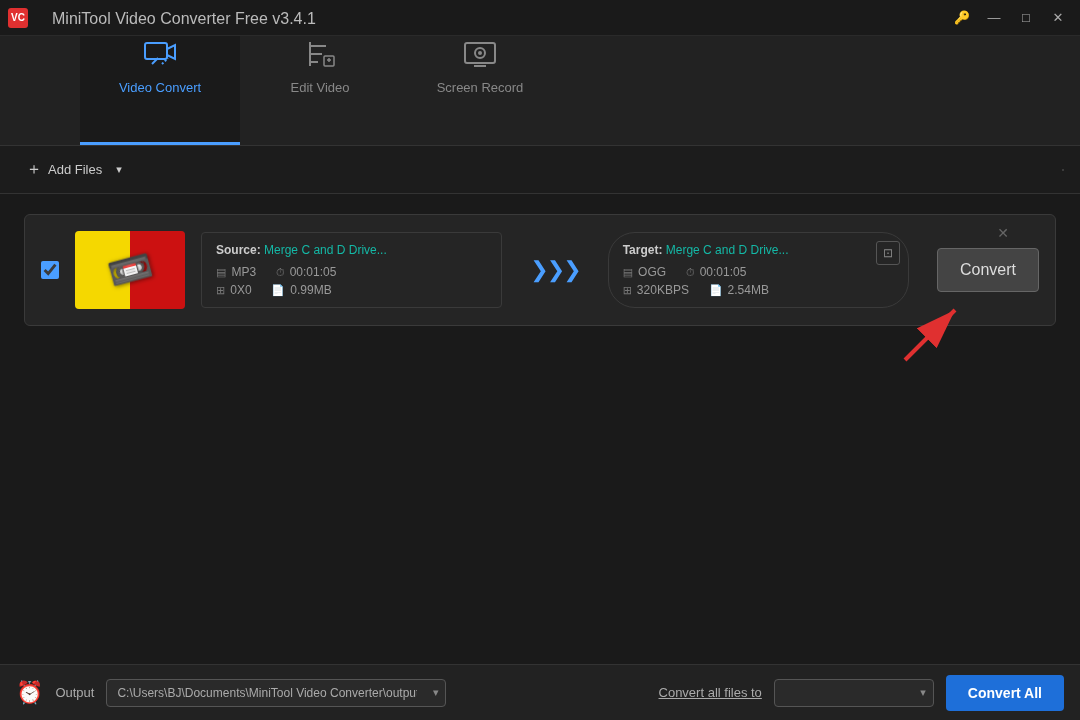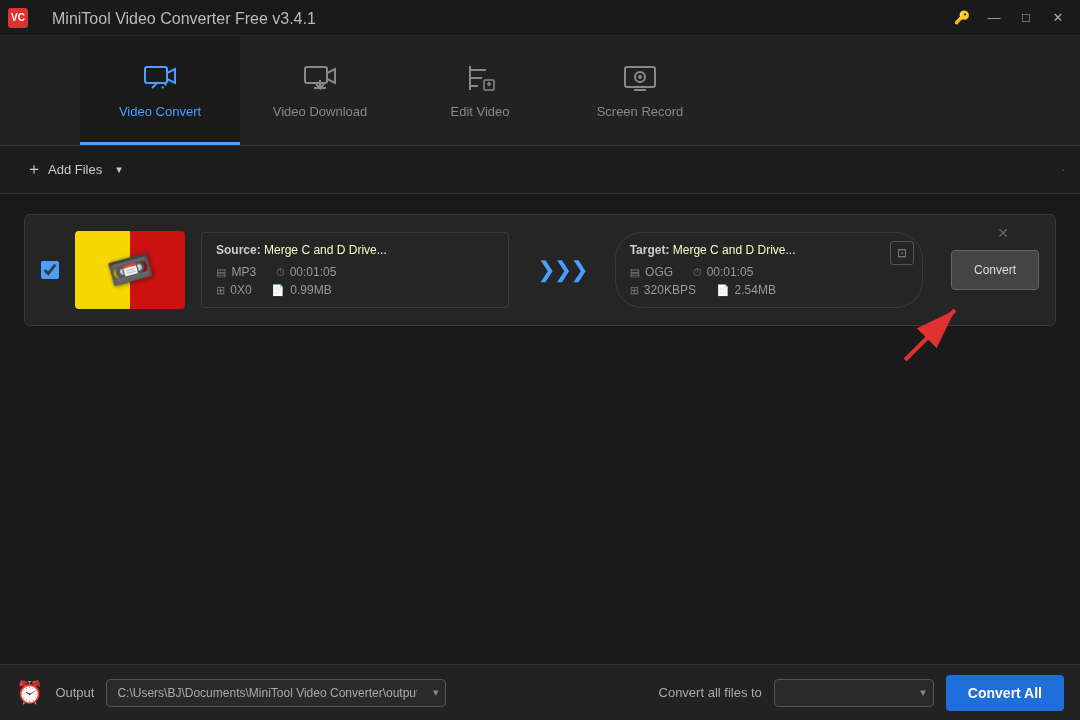--- a/index.html
+++ b/index.html
@@ -59,21 +59,20 @@
     #nav-bar {
       display: flex;
       background: #222;
       height: 110px;
       border-bottom: 1px solid #333;
     }
     .nav-tab {
       display: flex;
       flex-direction: column;
       align-items: center;
-      justify-content: center;
       width: 160px;
       gap: 8px;
       cursor: pointer;
       color: #888;
       font-size: 13px;
       border-bottom: 3px solid transparent;
       transition: color 0.2s;
     }
     .nav-tab.active {
       color: #4a9eff;
@@ -201,21 +200,21 @@
     .block-label {
       font-size: 12px;
       color: #888;
       margin-bottom: 8px;
     }
     .block-label span.bold {
       color: #ccc;
       font-weight: 600;
     }
     .block-label span.value {
-      color: #fef9c3;
+      color: #14b8a6;
     }
     .meta-row {
       display: flex;
       gap: 20px;
       margin-top: 4px;
     }
     .meta-item {
       display: flex;
       align-items: center;
       gap: 5px;
@@ -261,21 +260,21 @@
       border-radius: 3px;
     }
 
     
     .convert-btn {
       background: #444;
       border: 1px solid #666;
       color: #ddd;
       padding: 12px 22px;
       border-radius: 4px;
-      font-size: 12px;
+      font-size: 16px;
       cursor: pointer;
       white-space: nowrap;
       margin-left: 12px;
     }
 
     
     #bottom-bar {
       position: absolute;
       bottom: 0; left: 0; right: 0;
       height: 56px;
@@ -319,20 +318,21 @@
       color: #888;
       pointer-events: none;
       font-size: 11px;
     }
 
     #convert-all-label {
       font-size: 13px;
       color: #aaa;
       white-space: nowrap;
       margin-left: auto;
+      text-decoration: underline;
     }
     .convert-all-wrapper {
       position: relative;
       display: flex;
       align-items: center;
     }
     .convert-all-wrapper select {
       background: #2a2a2a;
       border: 1px solid #555;
       color: #aaa;
@@ -396,30 +396,20 @@
   <div class="nav-tab active">
     <svg viewBox="0 0 36 36" fill="none" xmlns="http://www.w3.org/2000/svg">
       <rect x="3" y="7" width="22" height="16" rx="2" stroke="#4a9eff" stroke-width="2" fill="none"></rect>
       <polyline points="25,13 33,9 33,23 25,19" stroke="#4a9eff" stroke-width="2" fill="none"></polyline>
       <path d="M10 28 L16 22" stroke="#4a9eff" stroke-width="2"></path>
       <path d="M20 28 L26 22" stroke="#4a9eff" stroke-width="2" stroke-dasharray="2,2"></path>
     </svg>
     <span>Video Convert</span>
   </div>
 
-  <div class="nav-tab">
-    <svg viewBox="0 0 36 36" fill="none" xmlns="http://www.w3.org/2000/svg">
-      <rect x="3" y="7" width="22" height="16" rx="2" stroke="#888" stroke-width="2" fill="none"></rect>
-      <polyline points="25,13 33,9 33,23 25,19" stroke="#888" stroke-width="2" fill="none"></polyline>
-      <line x1="12" y1="28" x2="24" y2="28" stroke="#888" stroke-width="2"></line>
-      <polyline points="18,20 18,28 14,24" stroke="#888" stroke-width="2" fill="none"></polyline>
-      <polyline points="18,28 22,24" stroke="#888" stroke-width="2" fill="none"></polyline>
-    </svg>
-    <span>Video Download</span>
-  </div>
 
   <div class="nav-tab">
     <svg viewBox="0 0 36 36" fill="none" xmlns="http://www.w3.org/2000/svg">
       <path d="M8 6 L8 30" stroke="#888" stroke-width="2"></path>
       <path d="M8 10 L24 10" stroke="#888" stroke-width="2"></path>
       <path d="M8 18 L20 18" stroke="#888" stroke-width="2"></path>
       <path d="M8 26 L16 26" stroke="#888" stroke-width="2"></path>
       <rect x="22" y="20" width="10" height="10" rx="1" stroke="#888" stroke-width="1.5" fill="none"></rect>
       <path d="M25 24 L29 24" stroke="#888" stroke-width="1.5"></path>
       <path d="M27 22 L27 26" stroke="#888" stroke-width="1.5"></path>

